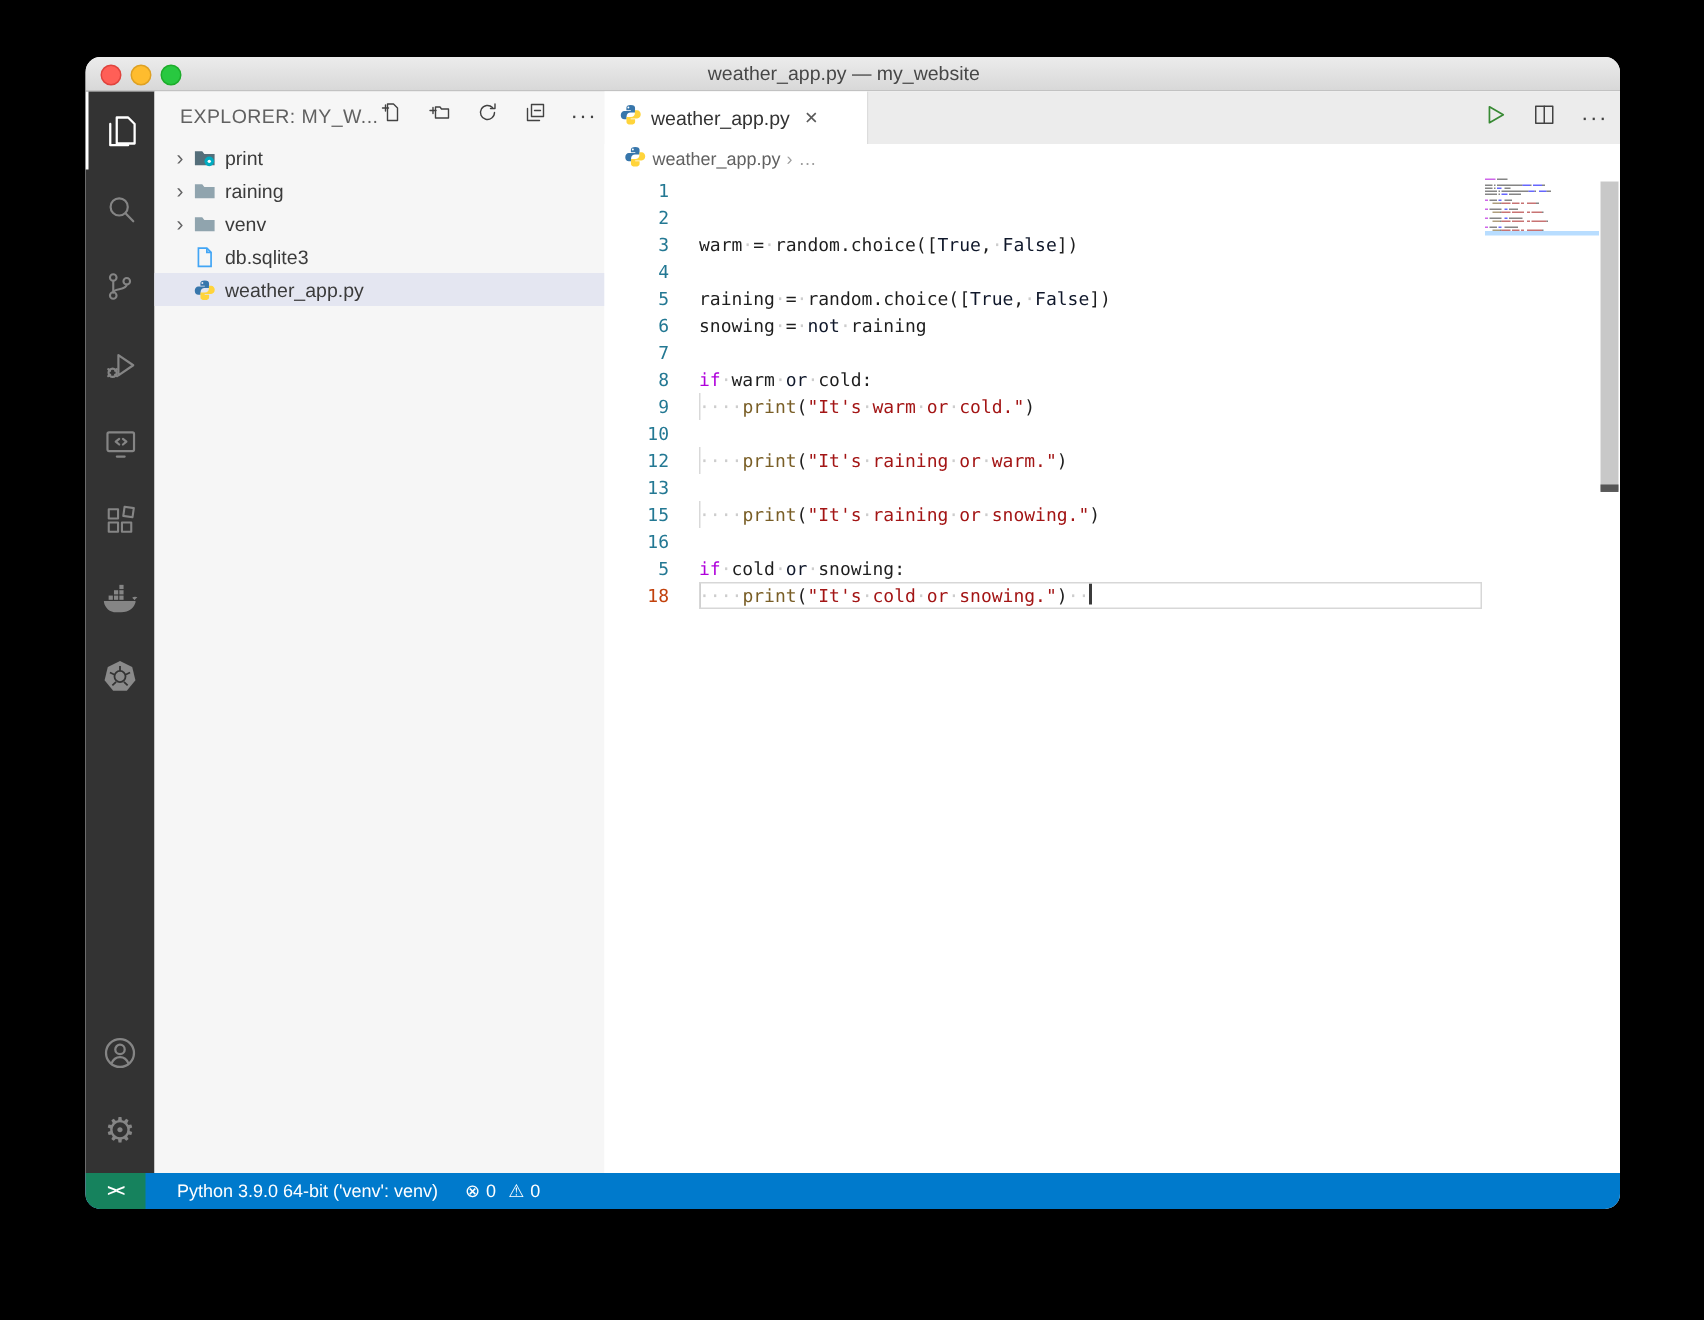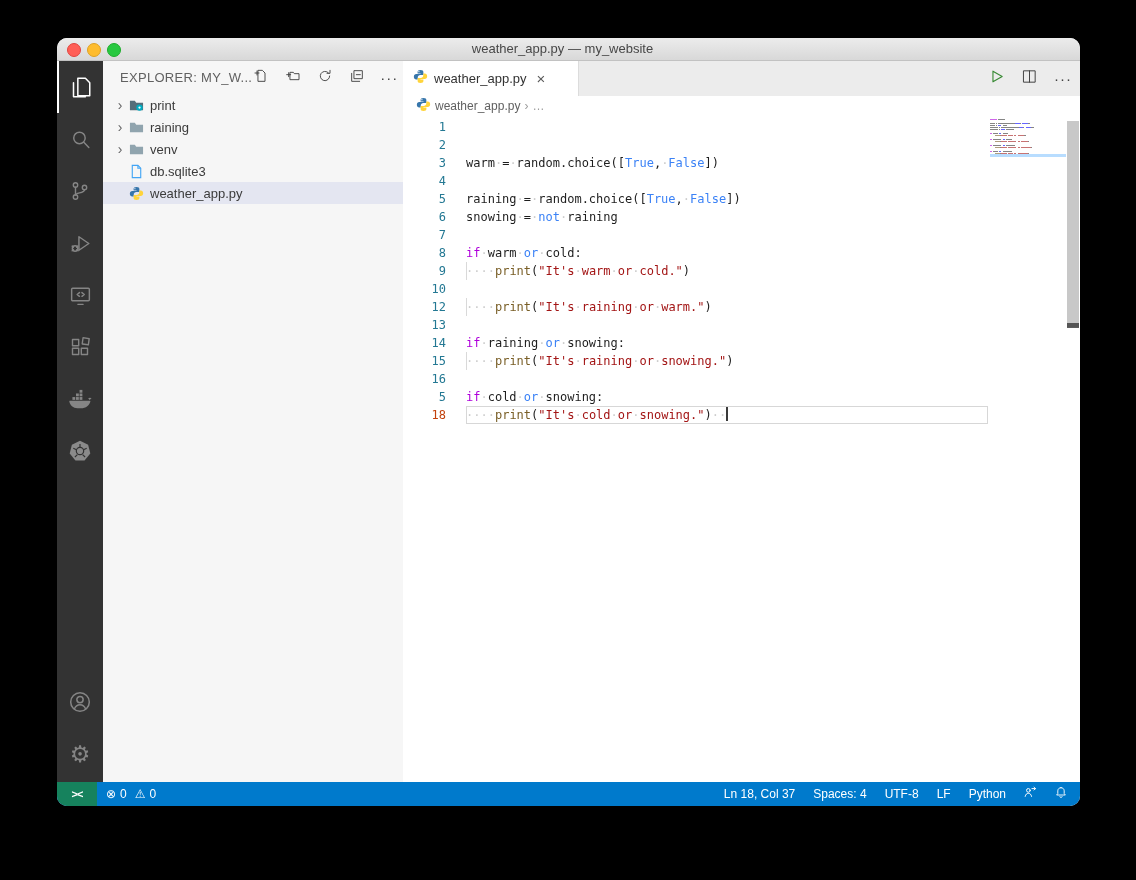--- a/index.html
+++ b/index.html
@@ -47,21 +47,21 @@
   #breadcrumb{height:20px;display:flex;align-items:center;padding-left:13px;font-size:12px;color:#616161;gap:4px;}
   #code-area{position:absolute;left:0;top:57px;right:0;bottom:0;overflow:hidden;
     font-family:"DejaVu Sans Mono","Liberation Mono",monospace;font-size:12px;}
   .cline{height:18px;line-height:18px;display:flex;white-space:pre;}
   .ln{flex:none;width:43px;text-align:right;color:#237893;margin-right:20px;font-size:12px;}
   .cline.current .ln{color:#c2410c;}
   .lc{position:relative;flex:1;margin-right:92px;}
   .cline.guide .lc::before{content:"";position:absolute;left:0;top:0;bottom:0;width:1px;background:#d9d9d9;}
   .cline.current .lc::after{content:"";position:absolute;inset:0;border:1px solid #d7d7d7;pointer-events:none;}
   .cline.current.guide .lc::before{background:#949494;}
-  .tk-k{color:#af00db;} .tk-b{color:#3b82f6;} .tk-f{color:#795e26;} .tk-s{color:#a31515;} .tk-t{color:#1e1e1e;}
+  .tk-k{color:#af00db;} .tk-b{color:#0f172a;} .tk-f{color:#795e26;} .tk-s{color:#a31515;} .tk-t{color:#1e1e1e;}
   .ws{color:#cdcdcd;}
   .cursor{display:inline-block;width:2px;height:14px;background:#3b3b3b;vertical-align:-2px;}
   
   #minimap{position:absolute;top:1px;right:14px;width:76px;}
   .mm-line{height:2px;position:relative;}
   .mm-line span{position:static;display:inline-block;height:1.4px;vertical-align:top;opacity:.6;}
   #mm-highlight{position:absolute;left:0;right:0;height:3px;background:#b8ddff;}
   #scrollbar{position:absolute;top:0;right:0;bottom:0;width:14px;}
   #sb-thumb{position:absolute;left:1px;right:1px;top:3px;height:206px;background:rgba(110,110,110,.38);}
   #sb-marker{position:absolute;left:1px;right:1px;top:205px;height:5px;background:rgba(65,65,65,.85);}
@@ -315,21 +315,20 @@
             <div class="cline"><span class="ln">3</span><span class="lc"><span class="tk-t">warm<span class="ws">·</span>=<span class="ws">·</span>random.choice([</span><span class="tk-b">True</span><span class="tk-t">,<span class="ws">·</span></span><span class="tk-b">False</span><span class="tk-t">])</span></span></div>
             <div class="cline"><span class="ln">4</span></div>
             <div class="cline"><span class="ln">5</span><span class="lc"><span class="tk-t">raining<span class="ws">·</span>=<span class="ws">·</span>random.choice([</span><span class="tk-b">True</span><span class="tk-t">,<span class="ws">·</span></span><span class="tk-b">False</span><span class="tk-t">])</span></span></div>
             <div class="cline"><span class="ln">6</span><span class="lc"><span class="tk-t">snowing<span class="ws">·</span>=<span class="ws">·</span></span><span class="tk-b">not</span><span class="tk-t"><span class="ws">·</span>raining</span></span></div>
             <div class="cline"><span class="ln">7</span><span class="lc"></span></div>
             <div class="cline"><span class="ln">8</span><span class="lc"><span class="tk-k">if</span><span class="tk-t"><span class="ws">·</span>warm<span class="ws">·</span></span><span class="tk-b">or</span><span class="tk-t"><span class="ws">·</span>cold:</span></span></div>
             <div class="cline guide"><span class="ln">9</span><span class="lc"><span class="tk-t"><span class="ws">·</span><span class="ws">·</span><span class="ws">·</span><span class="ws">·</span></span><span class="tk-f">print</span><span class="tk-t">(</span><span class="tk-s">"It's<span class="ws">·</span>warm<span class="ws">·</span>or<span class="ws">·</span>cold."</span><span class="tk-t">)</span></span></div>
             <div class="cline"><span class="ln">10</span><span class="lc"></span></div>
             <div class="cline guide"><span class="ln">12</span><span class="lc"><span class="tk-t"><span class="ws">·</span><span class="ws">·</span><span class="ws">·</span><span class="ws">·</span></span><span class="tk-f">print</span><span class="tk-t">(</span><span class="tk-s">"It's<span class="ws">·</span>raining<span class="ws">·</span>or<span class="ws">·</span>warm."</span><span class="tk-t">)</span></span></div>
             <div class="cline"><span class="ln">13</span><span class="lc"></span></div>
-            <div class="cline"><span class="ln">14</span><span class="lc"><span class="tk-k">if</span><span class="tk-t"><span class="ws">·</span>raining<span class="ws">·</span></span><span class="tk-b">or</span><span class="tk-t"><span class="ws">·</span>snowing:</span></span></div>
             <div class="cline guide"><span class="ln">15</span><span class="lc"><span class="tk-t"><span class="ws">·</span><span class="ws">·</span><span class="ws">·</span><span class="ws">·</span></span><span class="tk-f">print</span><span class="tk-t">(</span><span class="tk-s">"It's<span class="ws">·</span>raining<span class="ws">·</span>or<span class="ws">·</span>snowing."</span><span class="tk-t">)</span></span></div>
             <div class="cline"><span class="ln">16</span><span class="lc"></span></div>
             <div class="cline"><span class="ln">5</span><span class="lc"><span class="tk-k">if</span><span class="tk-t"><span class="ws">·</span>cold<span class="ws">·</span></span><span class="tk-b">or</span><span class="tk-t"><span class="ws">·</span>snowing:</span></span></div>
             <div class="cline guide current"><span class="ln">18</span><span class="lc"><span class="tk-t"><span class="ws">·</span><span class="ws">·</span><span class="ws">·</span><span class="ws">·</span></span><span class="tk-f">print</span><span class="tk-t">(</span><span class="tk-s">"It's<span class="ws">·</span>cold<span class="ws">·</span>or<span class="ws">·</span>snowing."</span><span class="tk-t">)</span><span class="tk-t"><span class="ws">·</span><span class="ws">·</span></span><span class="cursor"></span></span></div>
           </div>
         <div id="minimap">
             <div class="mm-line"><span style="width: 6.9px; background: rgb(175, 0, 219);"></span><span style="width: 1.15px; background: transparent;"></span><span style="width: 6.9px; background: rgb(51, 51, 51);"></span></div>
             <div class="mm-line"></div>
             <div class="mm-line"><span style="width: 4.6px; background: rgb(51, 51, 51);"></span><span style="width: 1.15px; background: transparent;"></span><span style="width: 1.15px; background: rgb(51, 51, 51);"></span><span style="width: 1.15px; background: transparent;"></span><span style="width: 17.25px; background: rgb(51, 51, 51);"></span><span style="width: 4.6px; background: rgb(0, 0, 255);"></span><span style="width: 1.15px; background: rgb(51, 51, 51);"></span><span style="width: 1.15px; background: transparent;"></span><span style="width: 5.75px; background: rgb(0, 0, 255);"></span><span style="width: 2.3px; background: rgb(51, 51, 51);"></span></div>
             <div class="mm-line"><span style="width: 4.6px; background: rgb(51, 51, 51);"></span><span style="width: 1.15px; background: transparent;"></span><span style="width: 1.15px; background: rgb(51, 51, 51);"></span><span style="width: 1.15px; background: transparent;"></span><span style="width: 3.45px; background: rgb(0, 0, 255);"></span><span style="width: 1.15px; background: transparent;"></span><span style="width: 4.6px; background: rgb(51, 51, 51);"></span></div>
@@ -352,40 +351,21 @@
         <div id="scrollbar">
           <div id="sb-thumb"></div>
           <div id="sb-marker"></div>
         </div>
       </div>
     </div>
   </div>
 
   <div id="statusbar">
     <div id="remote-ind">&gt;&lt;</div>
+    <div id="st-interp" class="st-item">Python 3.9.0 64-bit ('venv': venv)</div>
     <div id="st-problems" class="st-item">
       <span>⊗</span>
       <span>0</span>
       <span style="margin-left:4px">⚠</span>
       <span>0</span>
     </div>
-    <div id="st-right">
-        <div class="st-item">Ln 18, Col 37</div>
-        <div class="st-item">Spaces: 4</div>
-        <div class="st-item">UTF-8</div>
-        <div class="st-item">LF</div>
-        <div class="st-item">Python</div>
-        <div class="st-icon">
-          <span><svg width="17" height="17" viewBox="0 0 24 24" fill="none" stroke="currentColor" stroke-width="1.4" stroke-linecap="round" stroke-linejoin="round" style="color:#fff">
-              <circle cx="9" cy="9" r="2.6"></circle>
-              <path d="M4.5 17.5c.7-3 2.3-4.3 4.5-4.3s3.8 1.3 4.5 4.3"></path>
-              <path d="M14 6.5h5M17 4.5l2 2-2 2"></path>
-            </svg></span>
-        </div>
-        <div class="st-icon">
-          <span><svg width="16" height="16" viewBox="0 0 24 24" fill="none" stroke="currentColor" stroke-width="1.4" stroke-linecap="round" stroke-linejoin="round" style="color:#fff">
-              <path d="M12 4c-3 0-4.8 2.2-4.8 4.8v4L5.5 15h13l-1.7-2.2v-4C16.8 6.2 15 4 12 4z"></path>
-              <path d="M10.3 17.5a1.8 1.8 0 0 0 3.4 0"></path>
-            </svg></span>
-        </div>
-      </div>
   </div>
 </div>
 
 </body></html>

